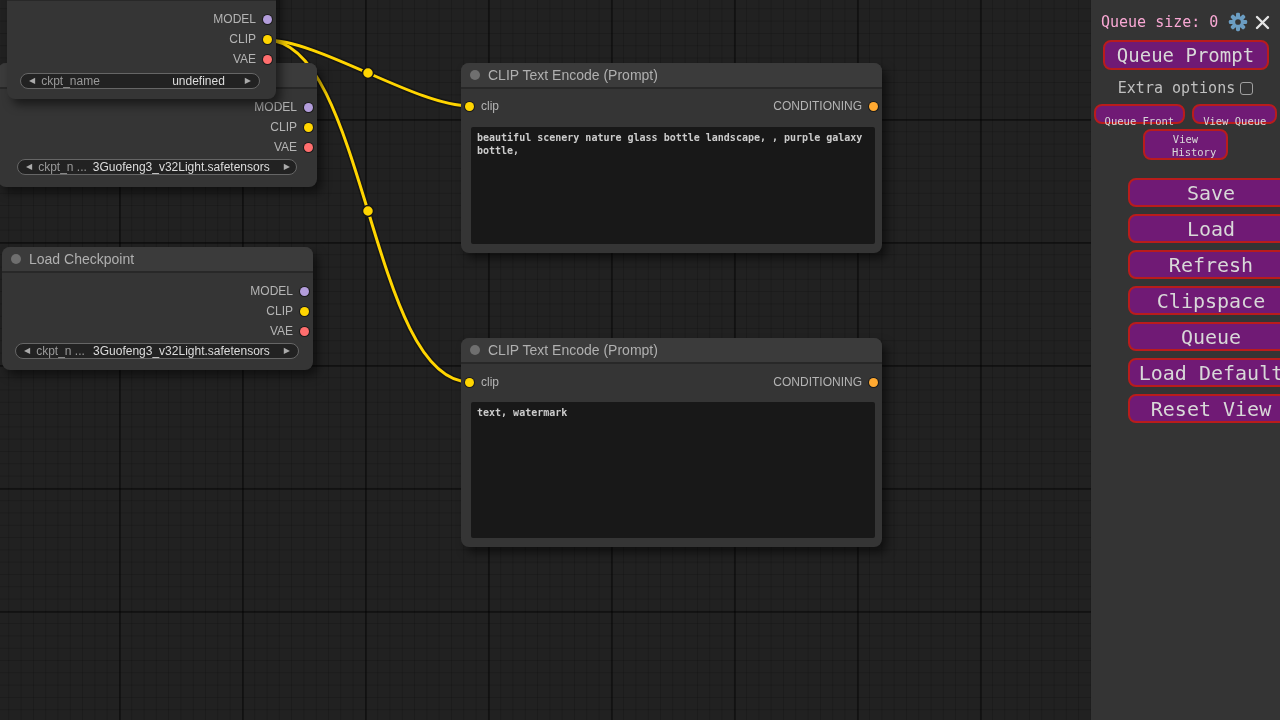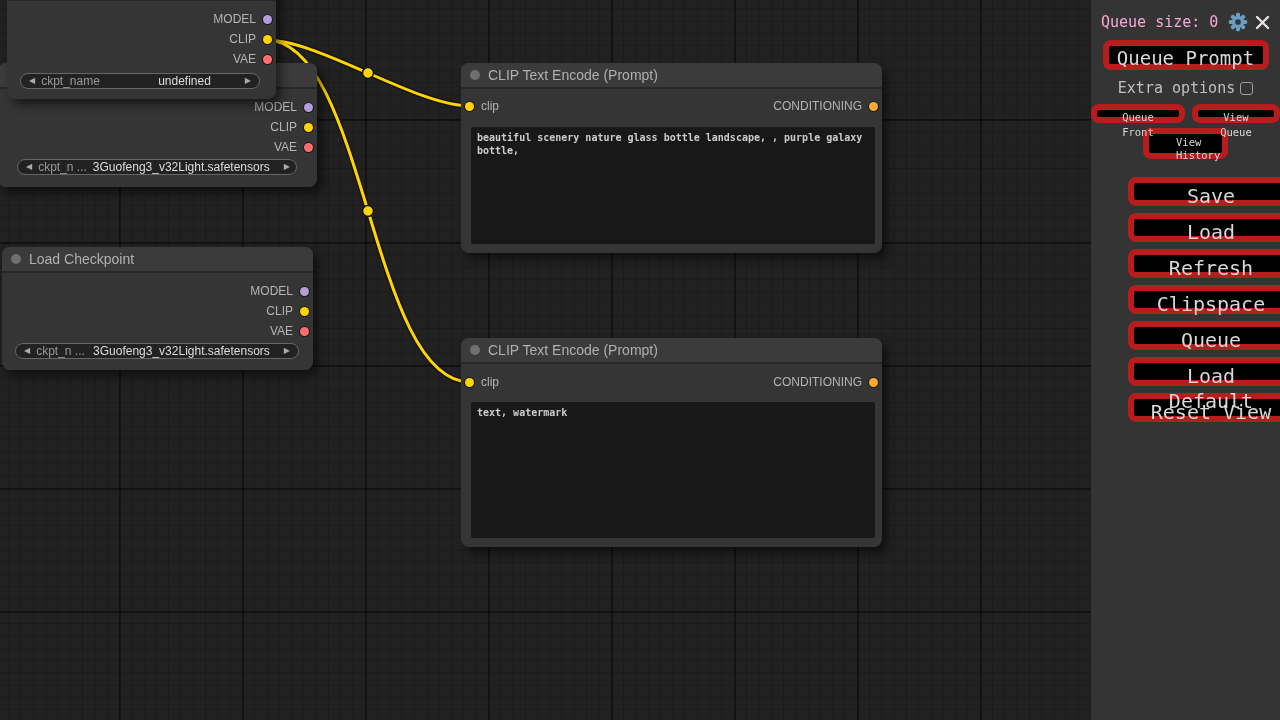--- a/index.html
+++ b/index.html
@@ -53,29 +53,29 @@
             color:#ccc; font-family:"DejaVu Sans Mono", monospace; font-size:10px;
             font-weight:bold; line-height:12.5px; padding:5px 6px; resize:none;
             overflow:hidden; outline:none; }
 
   
   .menu { position:absolute; z-index:3; left:1091px; top:0; width:189px; height:720px;
           background:#343434; font-family:"DejaVu Sans Mono", monospace; color:#ccc; }
   .menu-head { display:flex; align-items:center; padding:12px 10px 0 10px; gap:7px; }
   .queue-size { font-size:15px; color:#f9a8d4; flex:1 1 auto; }
   .icon-btn { display:flex; align-items:center; justify-content:center; cursor:pointer; }
-  .mbtn { display:block; background:#000000; border:6px solid #b91c1c; border-radius:8px;
+  .mbtn { display:block; background:#701a75; border:2px solid #b91c1c; border-radius:8px;
           color:#d8d8d8; font-family:"DejaVu Sans Mono", monospace; text-align:center; }
   .btn-queue-prompt { width:166px; height:30px; margin:8px auto 0 auto; font-size:19px; }
   .extra-row { display:flex; align-items:center; justify-content:center; gap:5px;
                margin-top:9px; font-size:15px; color:#c0c0c0; }
   .checkbox { width:13px; height:13px; border:1px solid #a0a0a0; border-radius:3px;
               background:transparent; }
   .small-row { display:flex; justify-content:center; gap:7px; margin-top:7px; }
-  .sbtn { height:19px; font-size:10.5px; padding:0 9px; border-radius:8px; line-height:15px; }
+  .sbtn { height:19px; font-size:10.5px; padding:8px 9px; border-radius:8px; line-height:15px; }
   .btn-view-history { width:85px; margin:5px auto 0 auto; padding:2px 27px; font-size:10.5px;
                       line-height:13px; height:31px; }
   .big-list { margin-top:18px;margin-left:37px; }
   .bbtn { width:166px; height:29px; margin:0 auto 7px auto; font-size:20px; line-height:25px; }
 </style>
 </head>
 <body>
 
 <div class="canvas">
 
@@ -122,21 +122,21 @@
       <span>CLIP</span>
       <span class="dot clip"></span>
     </div>
     <div class="port out" style="top:74px">
       <span>VAE</span>
       <span class="dot vae"></span>
     </div>
     <div class="widget" style="left:13px; right:16px; top:98px">
       <span class="warr">◀</span>
       <span class="wname">ckpt_name</span>
-      <span class="wval" style="margin-right:28px">undefined</span>
+      <span class="wval" style="margin-right:14px">undefined</span>
       <span class="warr">▶</span>
     </div>
   </div>
 
   <div class="node" style="left:2px; top:247px; width:311px; height:123px;">
     <div class="node-title">
       <span class="title-dot"></span>
       <span>Load Checkpoint</span>
     </div>
     <div class="port out" style="top:34px">

